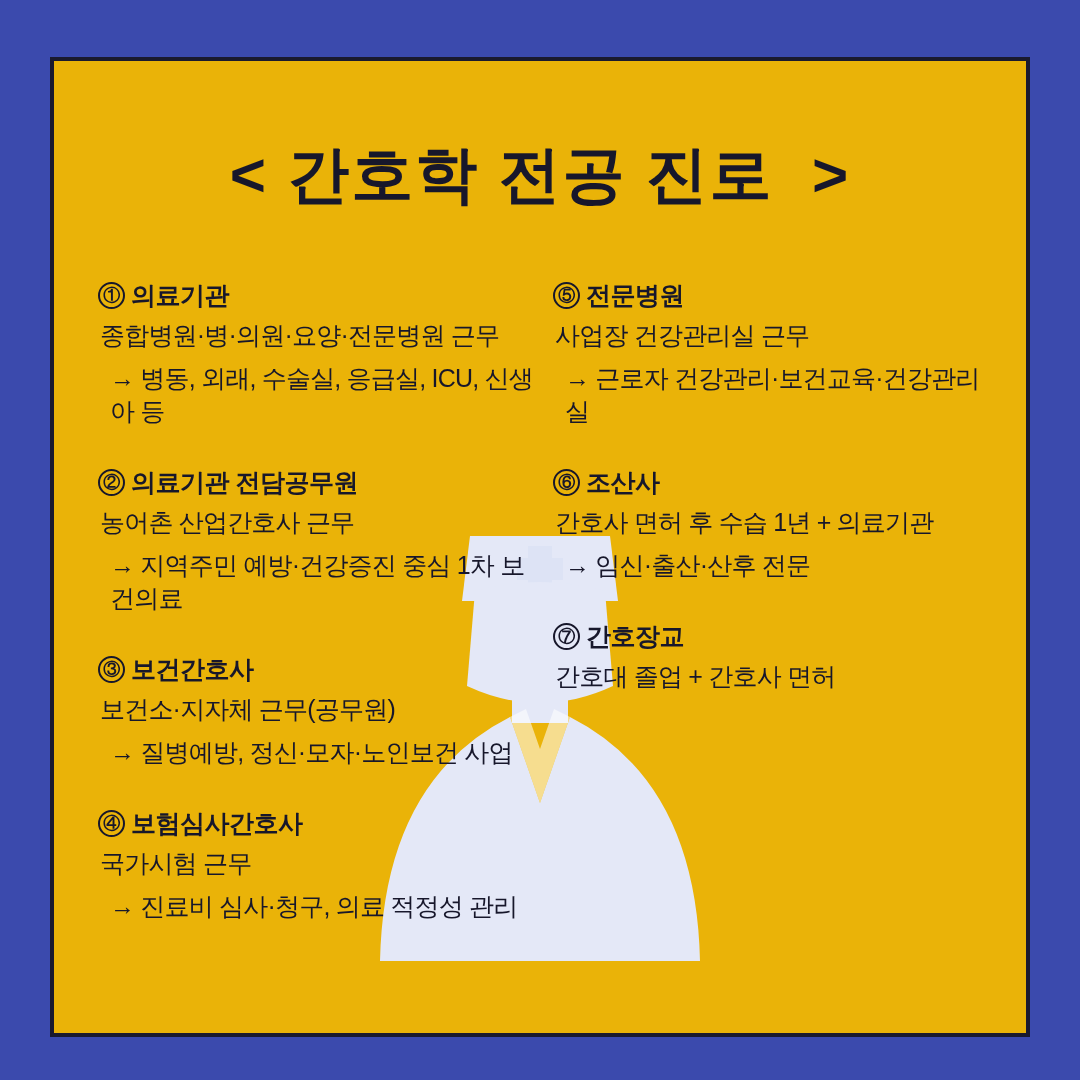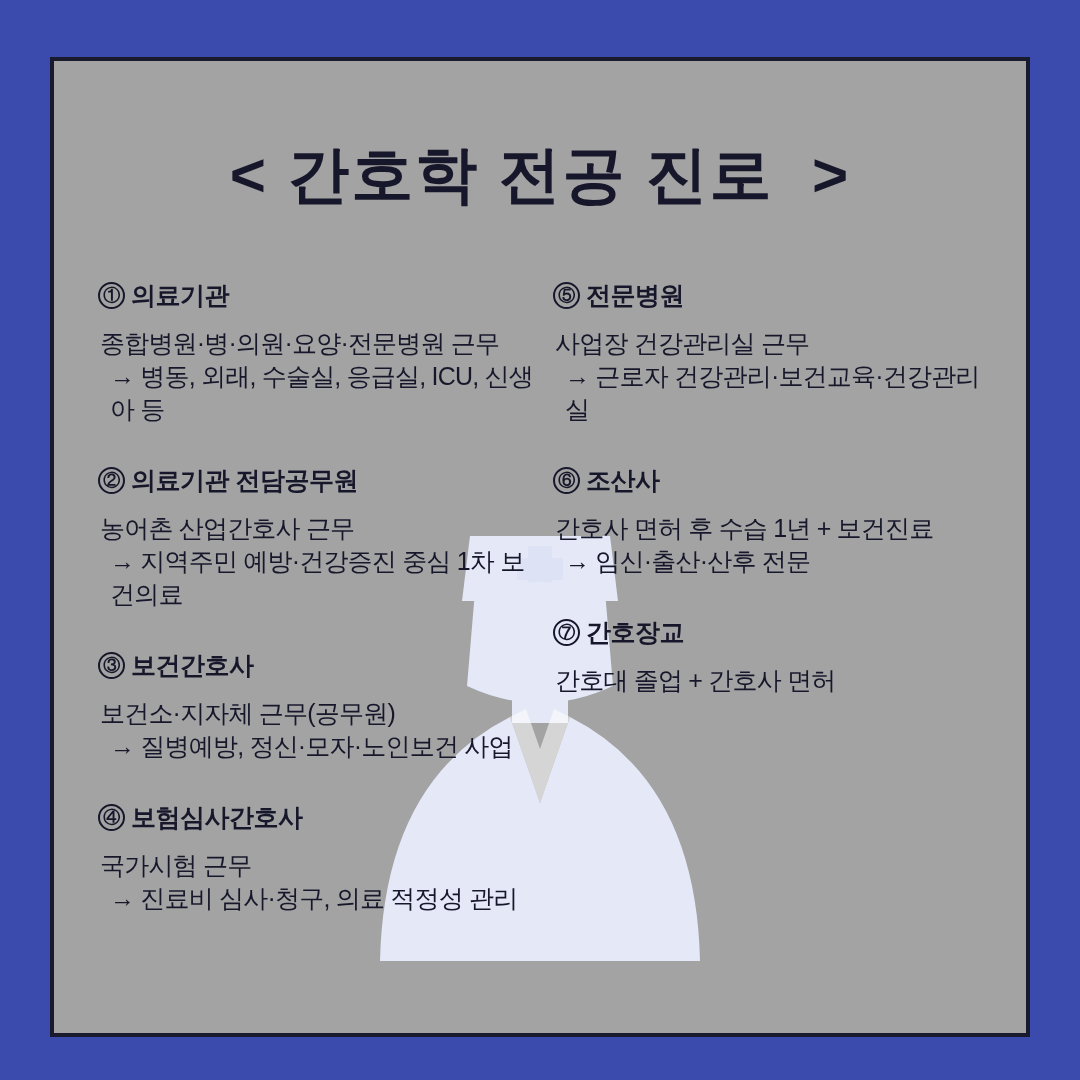--- a/index.html
+++ b/index.html
@@ -15,21 +15,21 @@
     position: relative;
     overflow: hidden;
   }
 
   #card {
     position: absolute;
     left: 50px;
     top: 57px;
     width: 980px;
     height: 980px;
-    background: #a3a3a3;
+    background: #eab308;
     border: 4px solid #1a1a2e;
     overflow: hidden;
   }
 
   
   #watermark {
     position: absolute;
     left: 50%;
     top: 380px;
     transform: translateX(-50%);
@@ -95,29 +95,29 @@
     border-radius: 50%;
     font-size: 17px;
     font-weight: bold;
     line-height: 1;
     flex: 0 0 auto;
   }
 
   .entry-sub {
     font-size: 25px;
     color: #17172b;
-    margin-top: 15px;
+    margin-top: 7px;
     letter-spacing: -0.8px;
     padding-left: 2px;
   }
 
   .entry-detail {
     font-size: 25px;
     color: #17172b;
-    margin-top: 0;
+    margin-top: 10px;
     letter-spacing: -0.8px;
     padding-left: 12px;
   }
 </style>
 </head>
 <body>
 
 <div id="card">
 
   <svg id="watermark" viewBox="0 0 560 520" xmlns="http://www.w3.org/2000/svg">
@@ -189,21 +189,21 @@
           </div>
           <div class="entry-sub">사업장 건강관리실 근무</div>
           <div class="entry-detail">→ 근로자 건강관리·보건교육·건강관리실</div>
         </div>
 
         <div class="entry">
           <div class="entry-head">
             <span class="num">⑥</span>
             <span>조산사</span>
           </div>
-          <div class="entry-sub">간호사 면허 후 수습 1년 + 보건진료</div>
+          <div class="entry-sub">간호사 면허 후 수습 1년 + 의료기관</div>
           <div class="entry-detail">→ 임신·출산·산후 전문</div>
         </div>
 
         <div class="entry">
           <div class="entry-head">
             <span class="num">⑦</span>
             <span>간호장교</span>
           </div>
           <div class="entry-sub">간호대 졸업 + 간호사 면허</div>
         </div>

